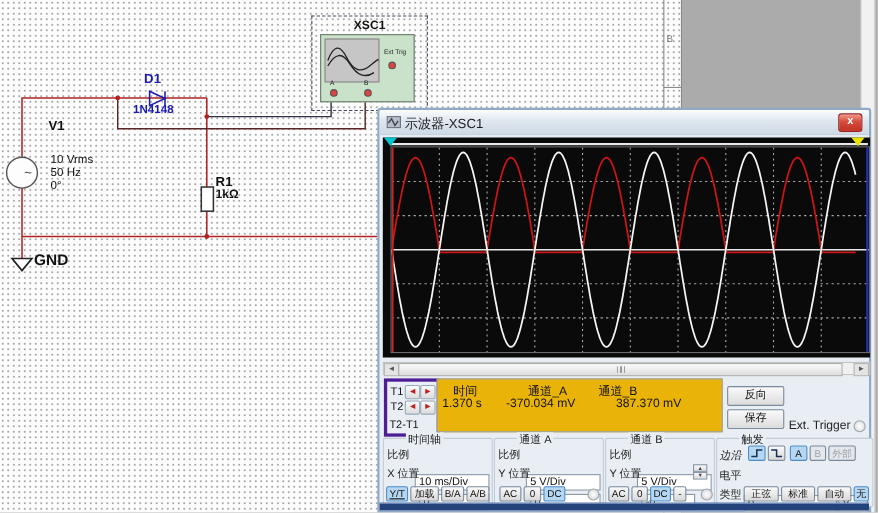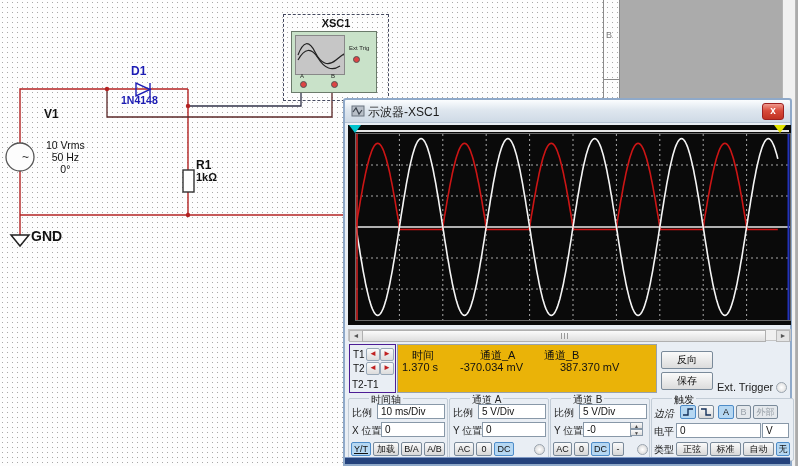--- a/index.html
+++ b/index.html
@@ -5,21 +5,21 @@
   html,body{margin:0;padding:0;}
   #root{position:relative;width:798px;height:466px;overflow:hidden;
         font-family:"Liberation Sans","DejaVu Sans",sans-serif;background:#ababab;}
   
   #sheet{position:absolute;left:0;top:0;width:620px;height:466px;background:#fdfdfd;
          background-image:radial-gradient(#a8a8a8 0.7px,transparent 0.8px);background-size:5px 5px;}
   .sheet-line{position:absolute;background:#8a8a8a;}
   #zoneB{position:absolute;left:606px;top:30px;font-size:9px;color:#777;}
   #vscroll{position:absolute;left:782px;top:0;width:12px;height:466px;background:#f1f1f1;border-left:1px solid #b5b5b5;border-right:1px solid #b5b5b5;}
   #schem-svg{position:absolute;left:0;top:0;pointer-events:none;}
-  .slabel{position:absolute;color:#111;white-space:nowrap;text-align:center;}
+  .slabel{position:absolute;color:#111;white-space:nowrap;}
   .blue{color:#1c1cb4;}
   
   #xsc1{position:absolute;left:283px;top:14px;width:104px;height:85px;border:1px dashed #44485e;}
   #xsc1-title{position:absolute;left:0;top:2px;width:104px;text-align:center;font-size:11px;font-weight:bold;color:#111;}
   #xsc1-body{position:absolute;left:7px;top:16px;width:84px;height:60px;background:#c9e2c9;border:1px solid #6a7a6a;}
   #xsc1-screen{position:absolute;left:3px;top:3px;width:48px;height:38px;background:#c6c6c6;border:1px solid #888;}
   .xterm{position:absolute;width:5px;height:5px;border:1px solid #555;border-radius:50%;background:#d44;}
   .xtext{position:absolute;font-size:6px;color:#222;}
   
   #win{position:absolute;left:343px;top:98px;width:449px;height:368px;background:#e9eef4;
@@ -38,37 +38,37 @@
   #t2-tri{left:426px;top:0;border-left:6px solid transparent;border-right:6px solid transparent;border-top:8px solid #e4e400;}
   #plot-wrap{position:absolute;left:7px;top:8px;width:434px;height:186px;border:1px solid #6a6a6a;}
   
   #hscroll{position:absolute;left:3px;top:229px;width:443px;height:12px;background:#f0f0f0;border:1px solid #c4c4c4;box-sizing:border-box;}
   .harrow{position:absolute;top:0;width:12px;height:10px;background:#e4e4e4;border:1px solid #b8b8b8;
           font-size:7px;line-height:9px;text-align:center;color:#555;}
   #hthumb{position:absolute;left:13px;top:0;width:402px;height:10px;background:linear-gradient(#fbfbfb,#dedede);border:1px solid #b0b0b0;}
   #hgrip{position:absolute;left:198px;top:2px;width:8px;height:6px;
          background:repeating-linear-gradient(90deg,#9a9a9a 0 1px,transparent 1px 3px);}
   
-  #tbox{position:absolute;left:4px;top:244px;width:45px;height:47px;border:1px solid #4c1d95;background:#e9eef4;font-size:10px;color:#111;}
+  #tbox{position:absolute;left:4px;top:244px;width:45px;height:47px;border:3px solid #4c1d95;background:#e9eef4;font-size:10px;color:#111;}
   .tarrow{position:absolute;width:12px;height:11px;border:1px solid #98a8b8;border-radius:2px;background:linear-gradient(#fafafa,#dcdcdc);
           color:#c02020;font-size:8px;line-height:10px;text-align:center;}
   #readout{position:absolute;left:52px;top:244px;width:258px;height:47px;background:#eab308;border:1px solid #98a2ac;font-size:11px;color:#111;}
   .rh{position:absolute;top:3px;}
   .rv{position:absolute;top:16px;}
   .wbtn{position:absolute;height:16px;border:1px solid #7a8a9a;border-radius:2px;background:linear-gradient(#fafafa,#dcdcdc);
         font-size:10px;color:#111;text-align:center;line-height:15px;}
   #ext-trig-label{position:absolute;left:372px;top:281px;font-size:11px;color:#222;}
   #ext-trig-circle{position:absolute;left:431px;top:282px;width:9px;height:9px;border-radius:50%;border:1px solid #9aa4ae;
                    background:radial-gradient(#fff, #d8d8d8);}
   
   .grp{position:absolute;top:298px;height:61px;border:1px solid #c2ccd6;border-radius:2px;background:#e9eef4;}
   .grp-title{position:absolute;left:4px;top:-6px;background:#e9eef4;padding:0 2px;font-size:10px;color:#222;margin-left:16px;}
   .glabel{position:absolute;font-size:10px;color:#222;white-space:nowrap;}
   .gfield{position:absolute;height:13px;background:#fff;border:1px solid #8898a8;font-size:10px;color:#111;
-          line-height:13px;padding-left:3px;box-sizing:content-box;}
+          line-height:13px;padding-left:3px;box-sizing:content-box;margin-top:27px;}
   .sbtn{position:absolute;height:14px;border:1px solid #7a8a9a;border-radius:2px;background:linear-gradient(#fafafa,#d8d8d8);
         font-size:9px;color:#111;text-align:center;line-height:13px;box-sizing:border-box;}
   .pressed{background:#b5d7f2;border-color:#4e8cc8;}
   .disabled{color:#9aa2aa;background:#e4e8ec;}
   .ind{position:absolute;width:9px;height:9px;border-radius:50%;border:1px solid #9aa4ae;background:radial-gradient(#fff,#cfcfcf);}
   .spin{position:absolute;width:13px;height:7px;border:1px solid #8898a8;background:linear-gradient(#fafafa,#dcdcdc);
         font-size:5px;line-height:6px;text-align:center;color:#444;box-sizing:border-box;}
   #win-bottom{position:absolute;left:0;bottom:0;width:100%;height:6px;background:#24427c;border-top:1px solid #7d98c4;}
 </style>
 </head>

